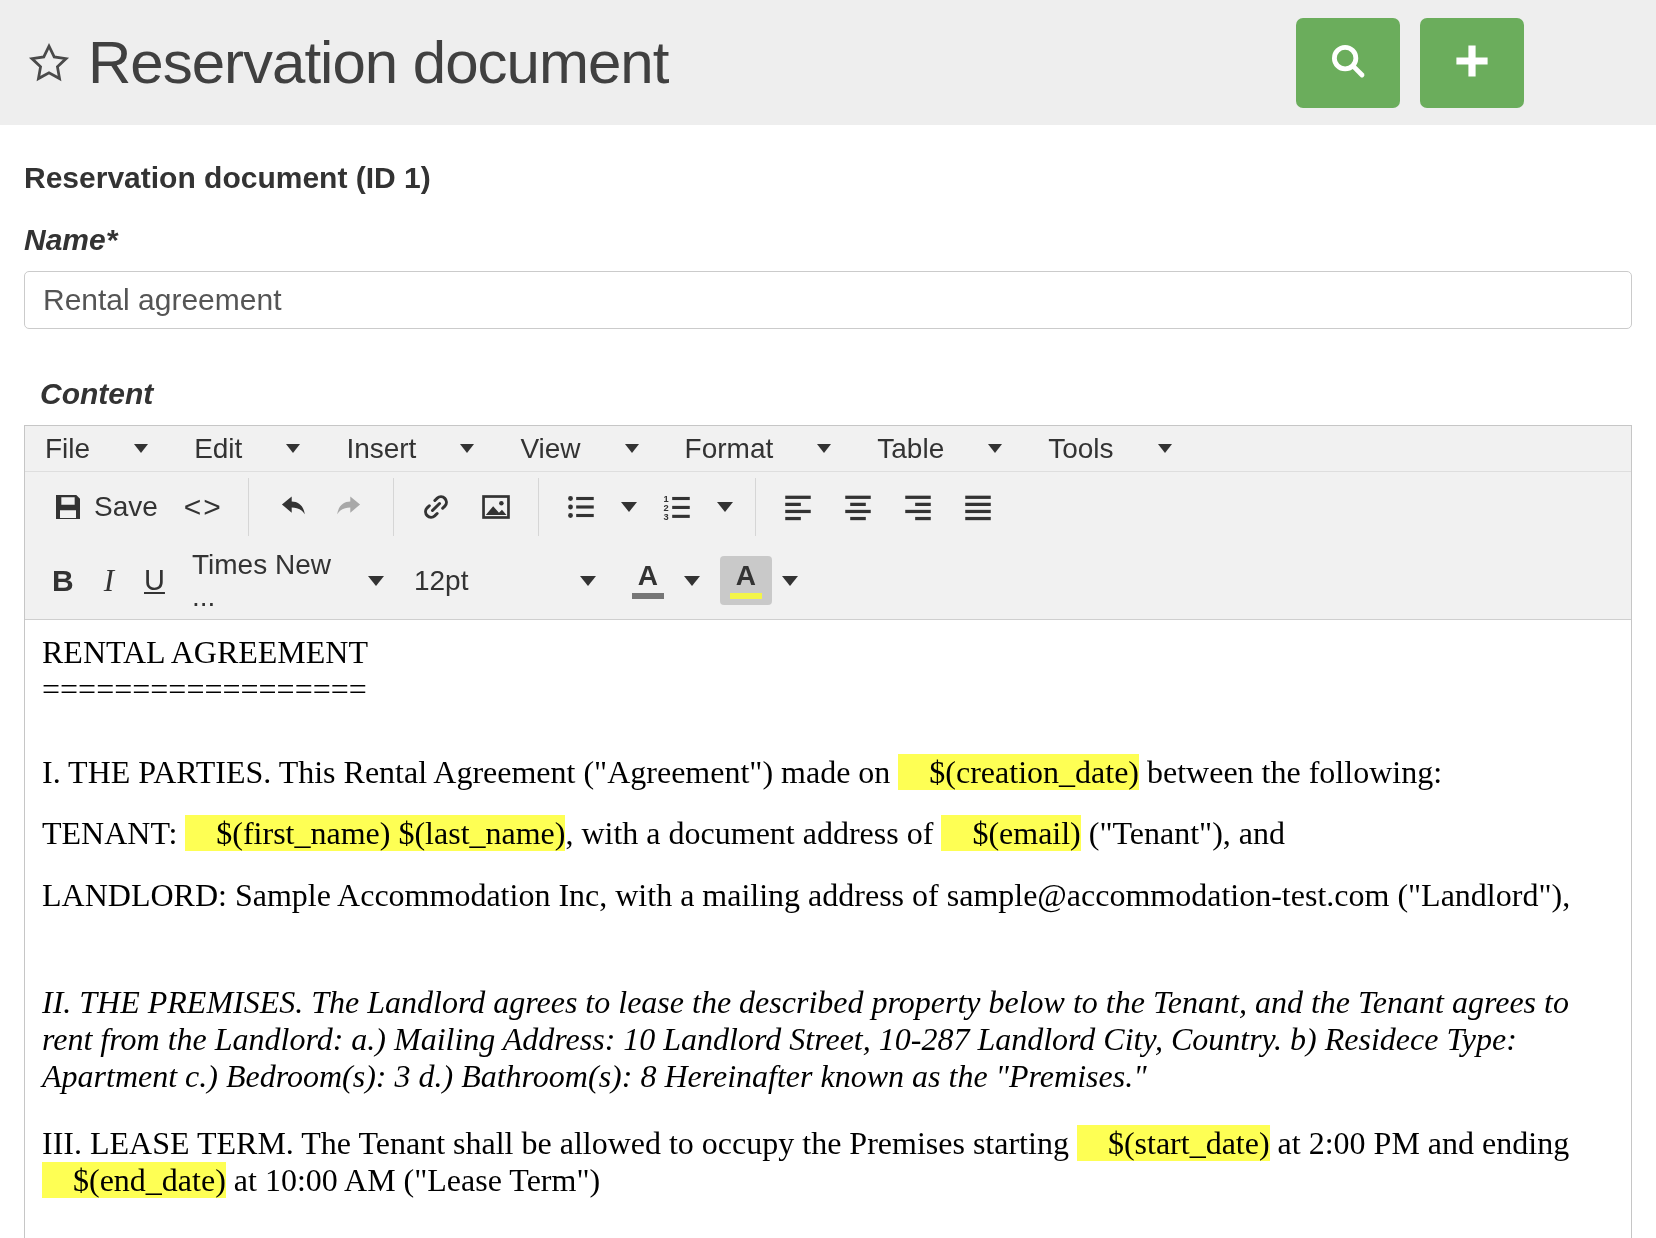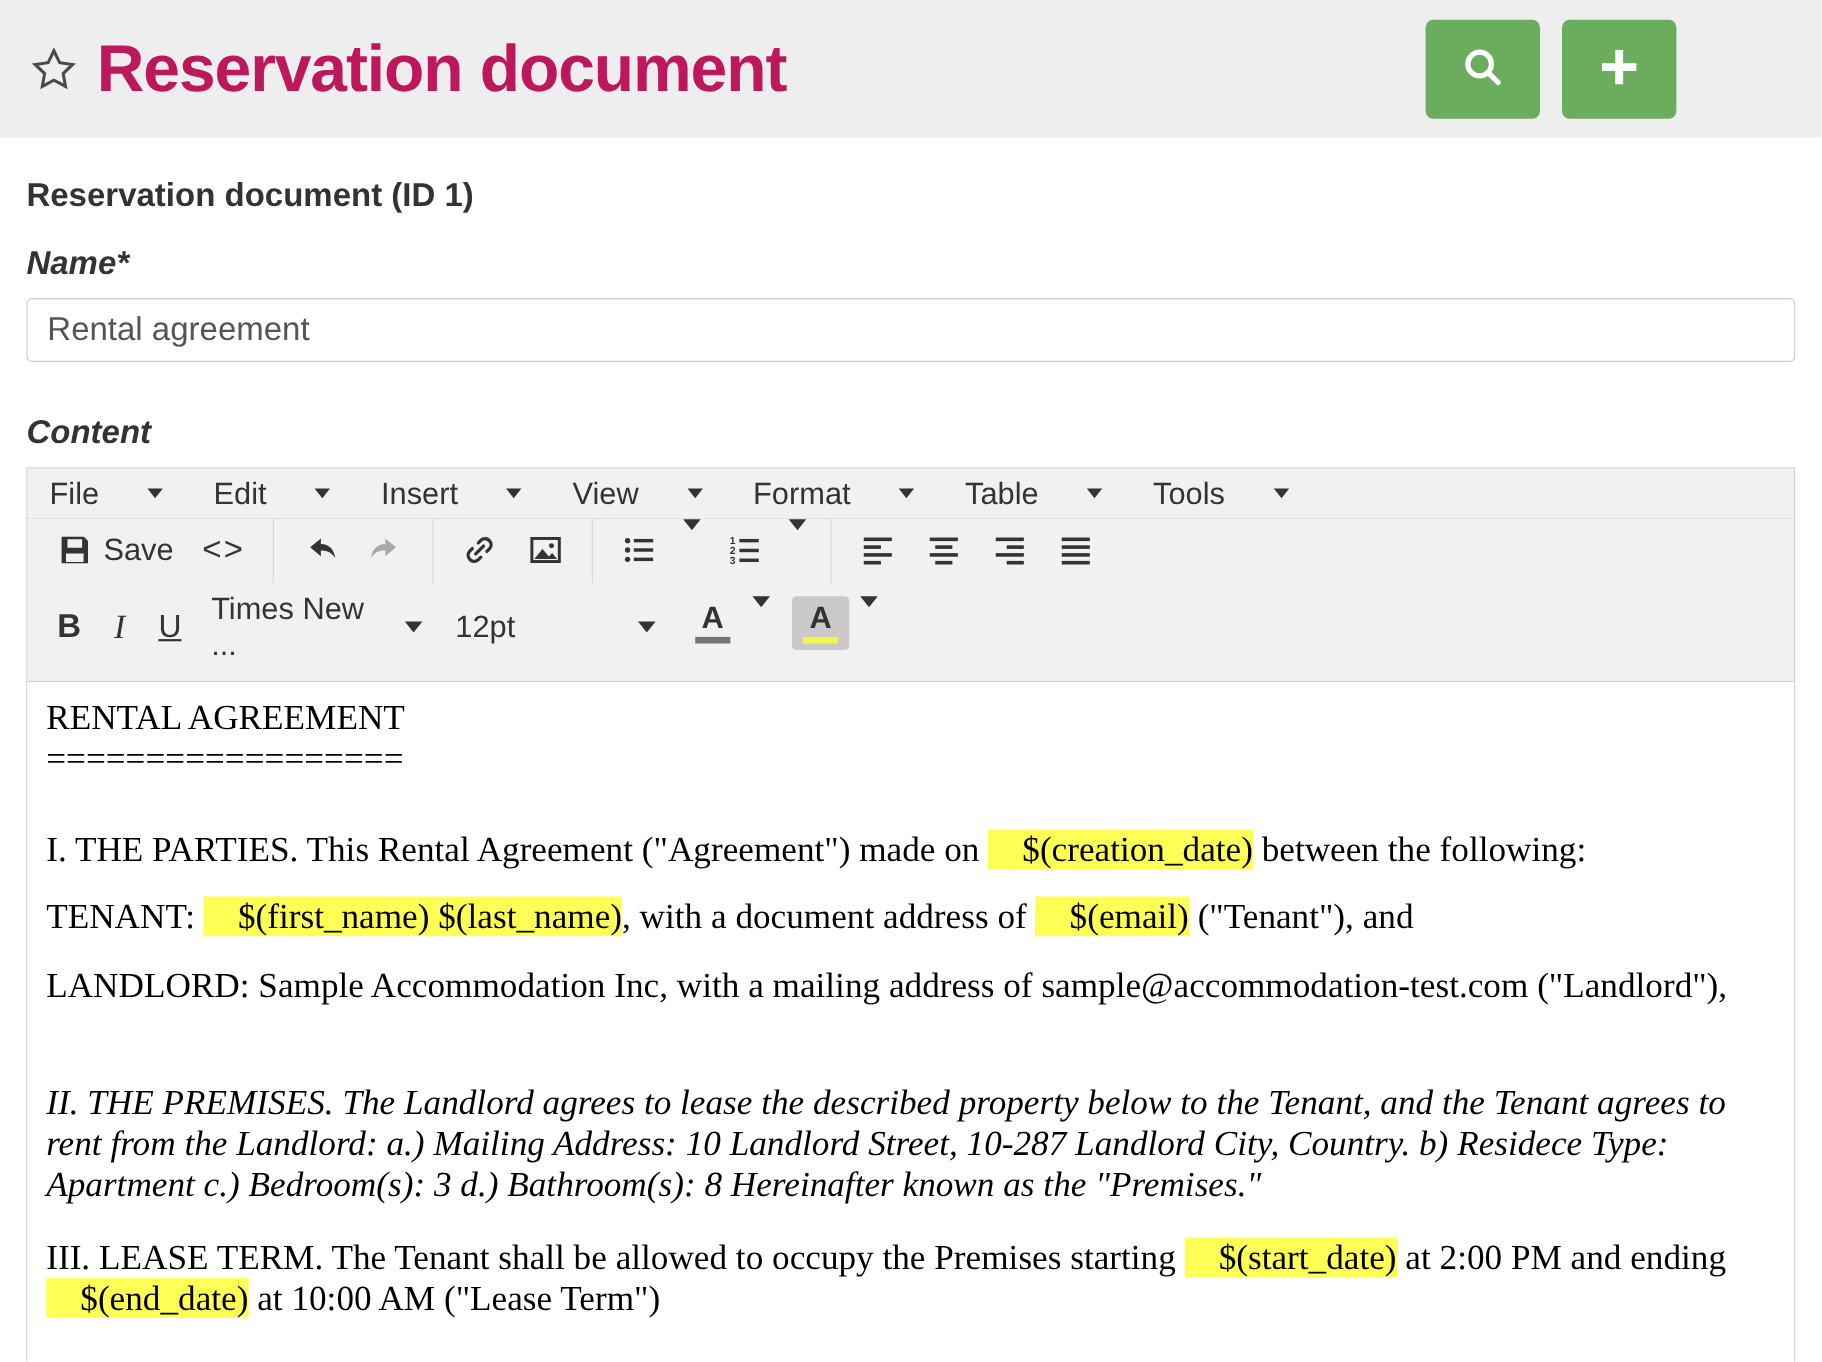--- a/index.html
+++ b/index.html
@@ -2,41 +2,41 @@
 <html><head>
 <meta charset="utf-8">
 <style>
   * { box-sizing: border-box; margin: 0; padding: 0; }
   html,body { width:1656px; height:1238px; overflow:hidden; background:#fff;
     font-family:"Liberation Sans", sans-serif; }
 
   
   .topbar { height:125px; background:#eeeeee; display:flex; align-items:center; padding:0 26px; }
   .star-wrap { width:46px; height:46px; display:flex; align-items:center; justify-content:center; cursor:pointer; }
-  .page-title { font-size:60px; font-weight:700; color:#be185d; margin-left:16px; letter-spacing:-1px; }
+  .page-title { font-size:60px; font-weight:400; color:#404040; margin-left:16px; letter-spacing:-1px; }
   .topbar-actions { margin-left:auto; display:flex; gap:20px; padding-right:106px; }
   .btn-green { width:104px; height:90px; border:none; border-radius:7px; background:#6bad5c;
     display:flex; align-items:center; justify-content:center; cursor:pointer; }
 
   
   .main { padding:0 24px; }
   .record-label { margin-top:36px; font-size:30px; font-weight:700; color:#333; }
   .field-label { margin-top:28px; font-size:30px; font-weight:700; color:#333;font-style:italic; }
   .text-input { margin-top:14px; width:100%; height:58px; border:1px solid #cbcbcb; border-radius:5px;
     font-size:30px; color:#555; padding:0 18px; font-family:"Liberation Sans",sans-serif; background:#fff; }
-  .content-label { margin-top:48px; }
+  .content-label { margin-top:48px;margin-left:16px; }
 
   
   .editor { margin-top:14px; border:1px solid #c6c6c6; height:1040px; display:flex; flex-direction:column; background:#fff; }
   .menubar { background:#f1f1f1; height:46px; display:flex; align-items:center; padding:0 20px;
     border-bottom:1px solid #dedede; }
   .menu-item { display:flex; align-items:center; margin-right:46px; cursor:pointer; font-size:28px; color:#333;gap:32px; }
   .caret { width:0; height:0; border-left:7px solid transparent; border-right:7px solid transparent;
     border-top:9px solid #333; margin-left:12px; }
-  .toolbar { background:#f1f1f1; display:flex; align-items:flex-start; padding:0 14px; }
+  .toolbar { background:#f1f1f1; display:flex; align-items:center; padding:0 14px; }
   .row1 { height:70px; }
   .row2 { height:78px; border-bottom:1px solid #cfcfcf; }
   .tbtn { display:flex; align-items:center; justify-content:center; padding:0 13px; height:56px;
     cursor:pointer; color:#333; }
   .tbtn svg { display:block; }
   .save-label { font-size:28px; color:#333; margin-left:10px; }
   .code-glyph { font-size:30px; color:#333; letter-spacing:2px; }
   .sep { width:1px; height:58px; background:#d6d6d6; margin:0 12px; }
   .mini-caret { width:0; height:0; border-left:8px solid transparent; border-right:8px solid transparent;
     border-top:10px solid #333; margin:0 10px; cursor:pointer; }

